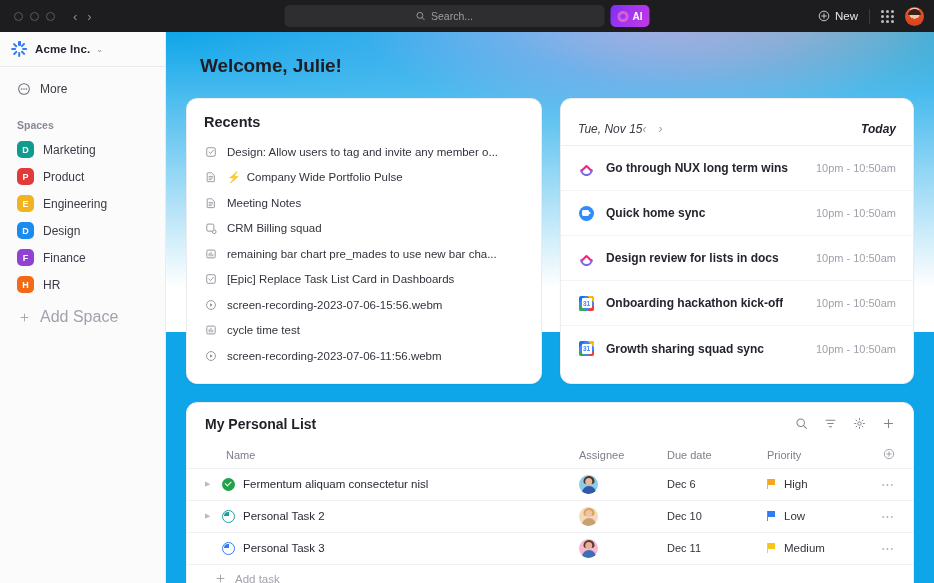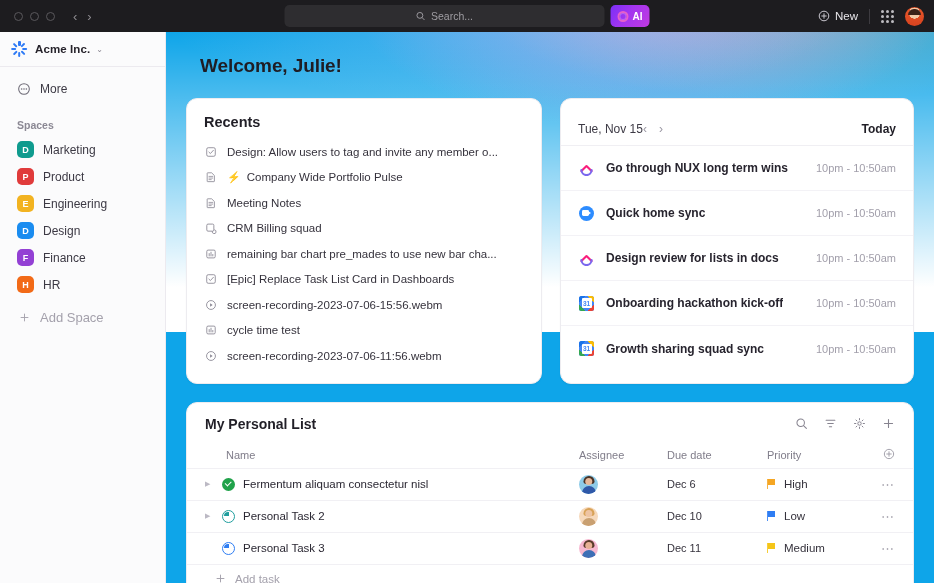--- a/index.html
+++ b/index.html
@@ -62,21 +62,21 @@
   .ws-caret { font-size: 8px; color: #8a8792; margin-left: -2px; }
 
   .nav { padding: 8px 8px 0; }
   .nav-item { height: 28px; border-radius: 7px; display: flex; align-items: center; gap: 9px; padding: 0 9px; margin-bottom: 2px; font-size: 12px; color: #3c3944; cursor: default; }
   .nav-item.active { background: #eeeafd; color: #7b4ff0; font-weight: 500; }
   .nav-item .badge { margin-left: auto; background: #e03a75; color: #fff; font-size: 9px; font-weight: 700; border-radius: 9px; min-width: 16px; height: 15px; display: flex; align-items: center; justify-content: center; padding: 0 4px; }
 
   .sec-label { font-size: 10.5px; color: #8b8894; font-weight: 600; padding: 14px 17px 5px; }
   .space-item { height: 27px; display: flex; align-items: center; gap: 9px; padding: 0 9px; margin: 0 8px; border-radius: 7px; font-size: 12px; color: #3c3944; cursor: default; }
   .space-av { width: 17px; height: 17px; border-radius: 5px; color: #fff; font-size: 9px; font-weight: 700; display: flex; align-items: center; justify-content: center; flex: 0 0 17px; }
-  .add-space { height: 28px; display: flex; align-items: center; gap: 10px; padding: 0 11px; margin: 5px 8px 0; font-size: 13px; color: #a4a1ac; }
+  .add-space { height: 28px; display: flex; align-items: center; gap: 10px; padding: 0 11px; margin: 5px 8px 0; font-size: 16px; color: #a4a1ac; }
 
   
   .main { flex: 1; min-width: 0; position: relative; overflow: hidden; background: #0ea5e9; }
   .bg-wash { position: absolute; inset: 0 0 auto 0; height: 300px; pointer-events: none;
     background:
       radial-gradient(520px 150px at 44% -30px, rgba(157,196,245,.52), transparent 68%),
       radial-gradient(430px 175px at 63% -22px, rgba(243,162,226,.62), transparent 68%),
       radial-gradient(470px 150px at 83% -35px, rgba(252,199,146,.52), transparent 70%),
       linear-gradient(#ffffff00, #fff 85%);
   }
@@ -92,21 +92,21 @@
   .rec-list { margin-top: 9px; }
   .rec-item { height: 25.5px; display: flex; align-items: center; gap: 9px; font-size: 11.5px; color: #35323c; white-space: nowrap; overflow: hidden; cursor: default; text-align: right; }
   .rec-item .label { overflow: hidden; text-overflow: ellipsis; }
   .ricon { flex: 0 0 14px; width: 14px; height: 14px; color: #8d8a96; display: flex; align-items: center; justify-content: center; }
   .bolt { color: #f5b327; font-size: 11px; margin-right: -3px; }
 
   
   .agenda { flex: 1; min-width: 0; padding: 14px 0 2px; }
   .ag-head { display: flex; align-items: center; padding: 0 17px; }
   .ag-icons { margin-left: auto; display: flex; gap: 14px; color: #8d8a96; }
-  .ag-sub { display: flex; align-items: flex-end; padding: 9px 17px 9px; border-bottom: 1px solid #f0eff3; }
+  .ag-sub { display: flex; align-items: flex-end; padding: 9px 17px 9px; border-bottom: 1px solid #f0eff3; font-style: italic; }
   .ag-date { font-size: 12px; color: #3d3a45; }
   .ag-nav { display: flex; gap: 12px; color: #9a97a3; font-size: 12px; }
   .ag-today { margin-left: auto; font-size: 12px; font-weight: 600; color: #211f27; }
   .ag-row { height: 45px; display: flex; align-items: center; gap: 11px; padding: 0 17px; border-bottom: 1px solid #f3f2f6; cursor: default; }
   .ag-row:last-child { border-bottom: none; }
   .ag-title { font-size: 12px; font-weight: 600; color: #27242e; white-space: nowrap; overflow: hidden; text-overflow: ellipsis; }
   .ag-time { margin-left: auto; font-size: 11px; color: #a19eaa; white-space: nowrap; }
   .evicon { width: 17px; height: 17px; flex: 0 0 17px; display: flex; align-items: center; justify-content: center; }
   .gcal { width: 15px; height: 15px; border-radius: 2.5px; position: relative; background: #fff;
     background-image: linear-gradient(#4285f4,#4285f4); background-size: 100% 100%; overflow: hidden; }

